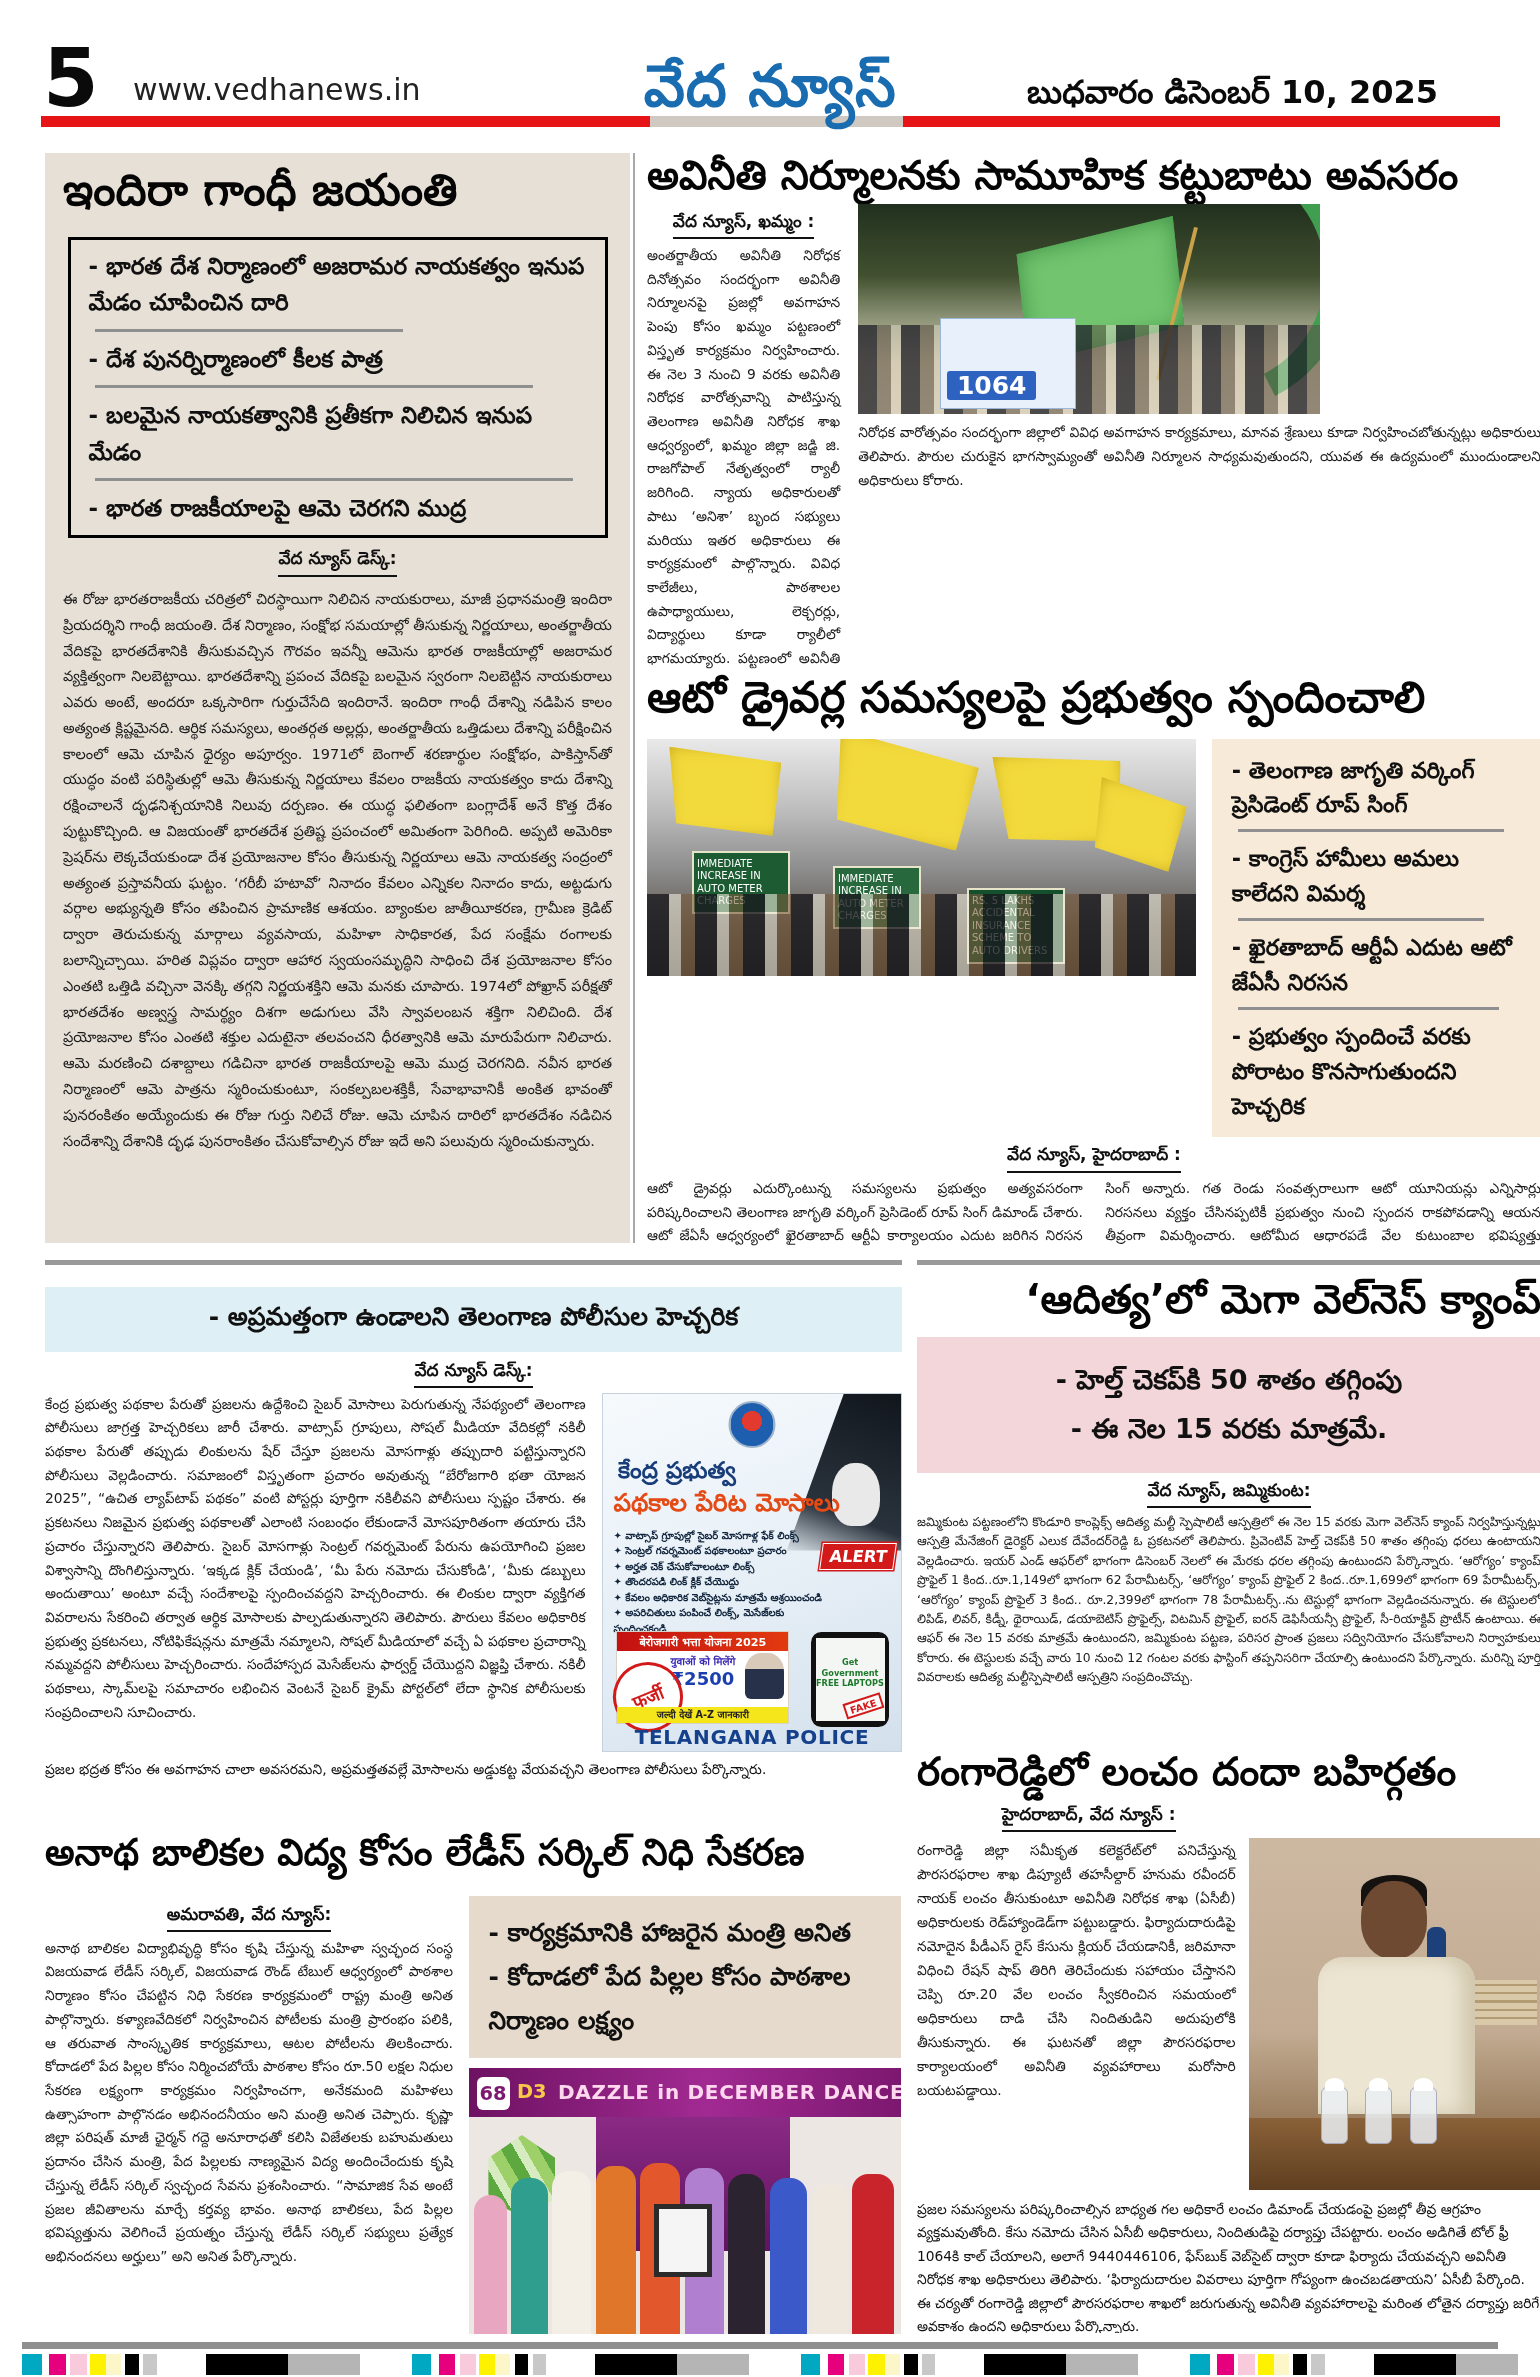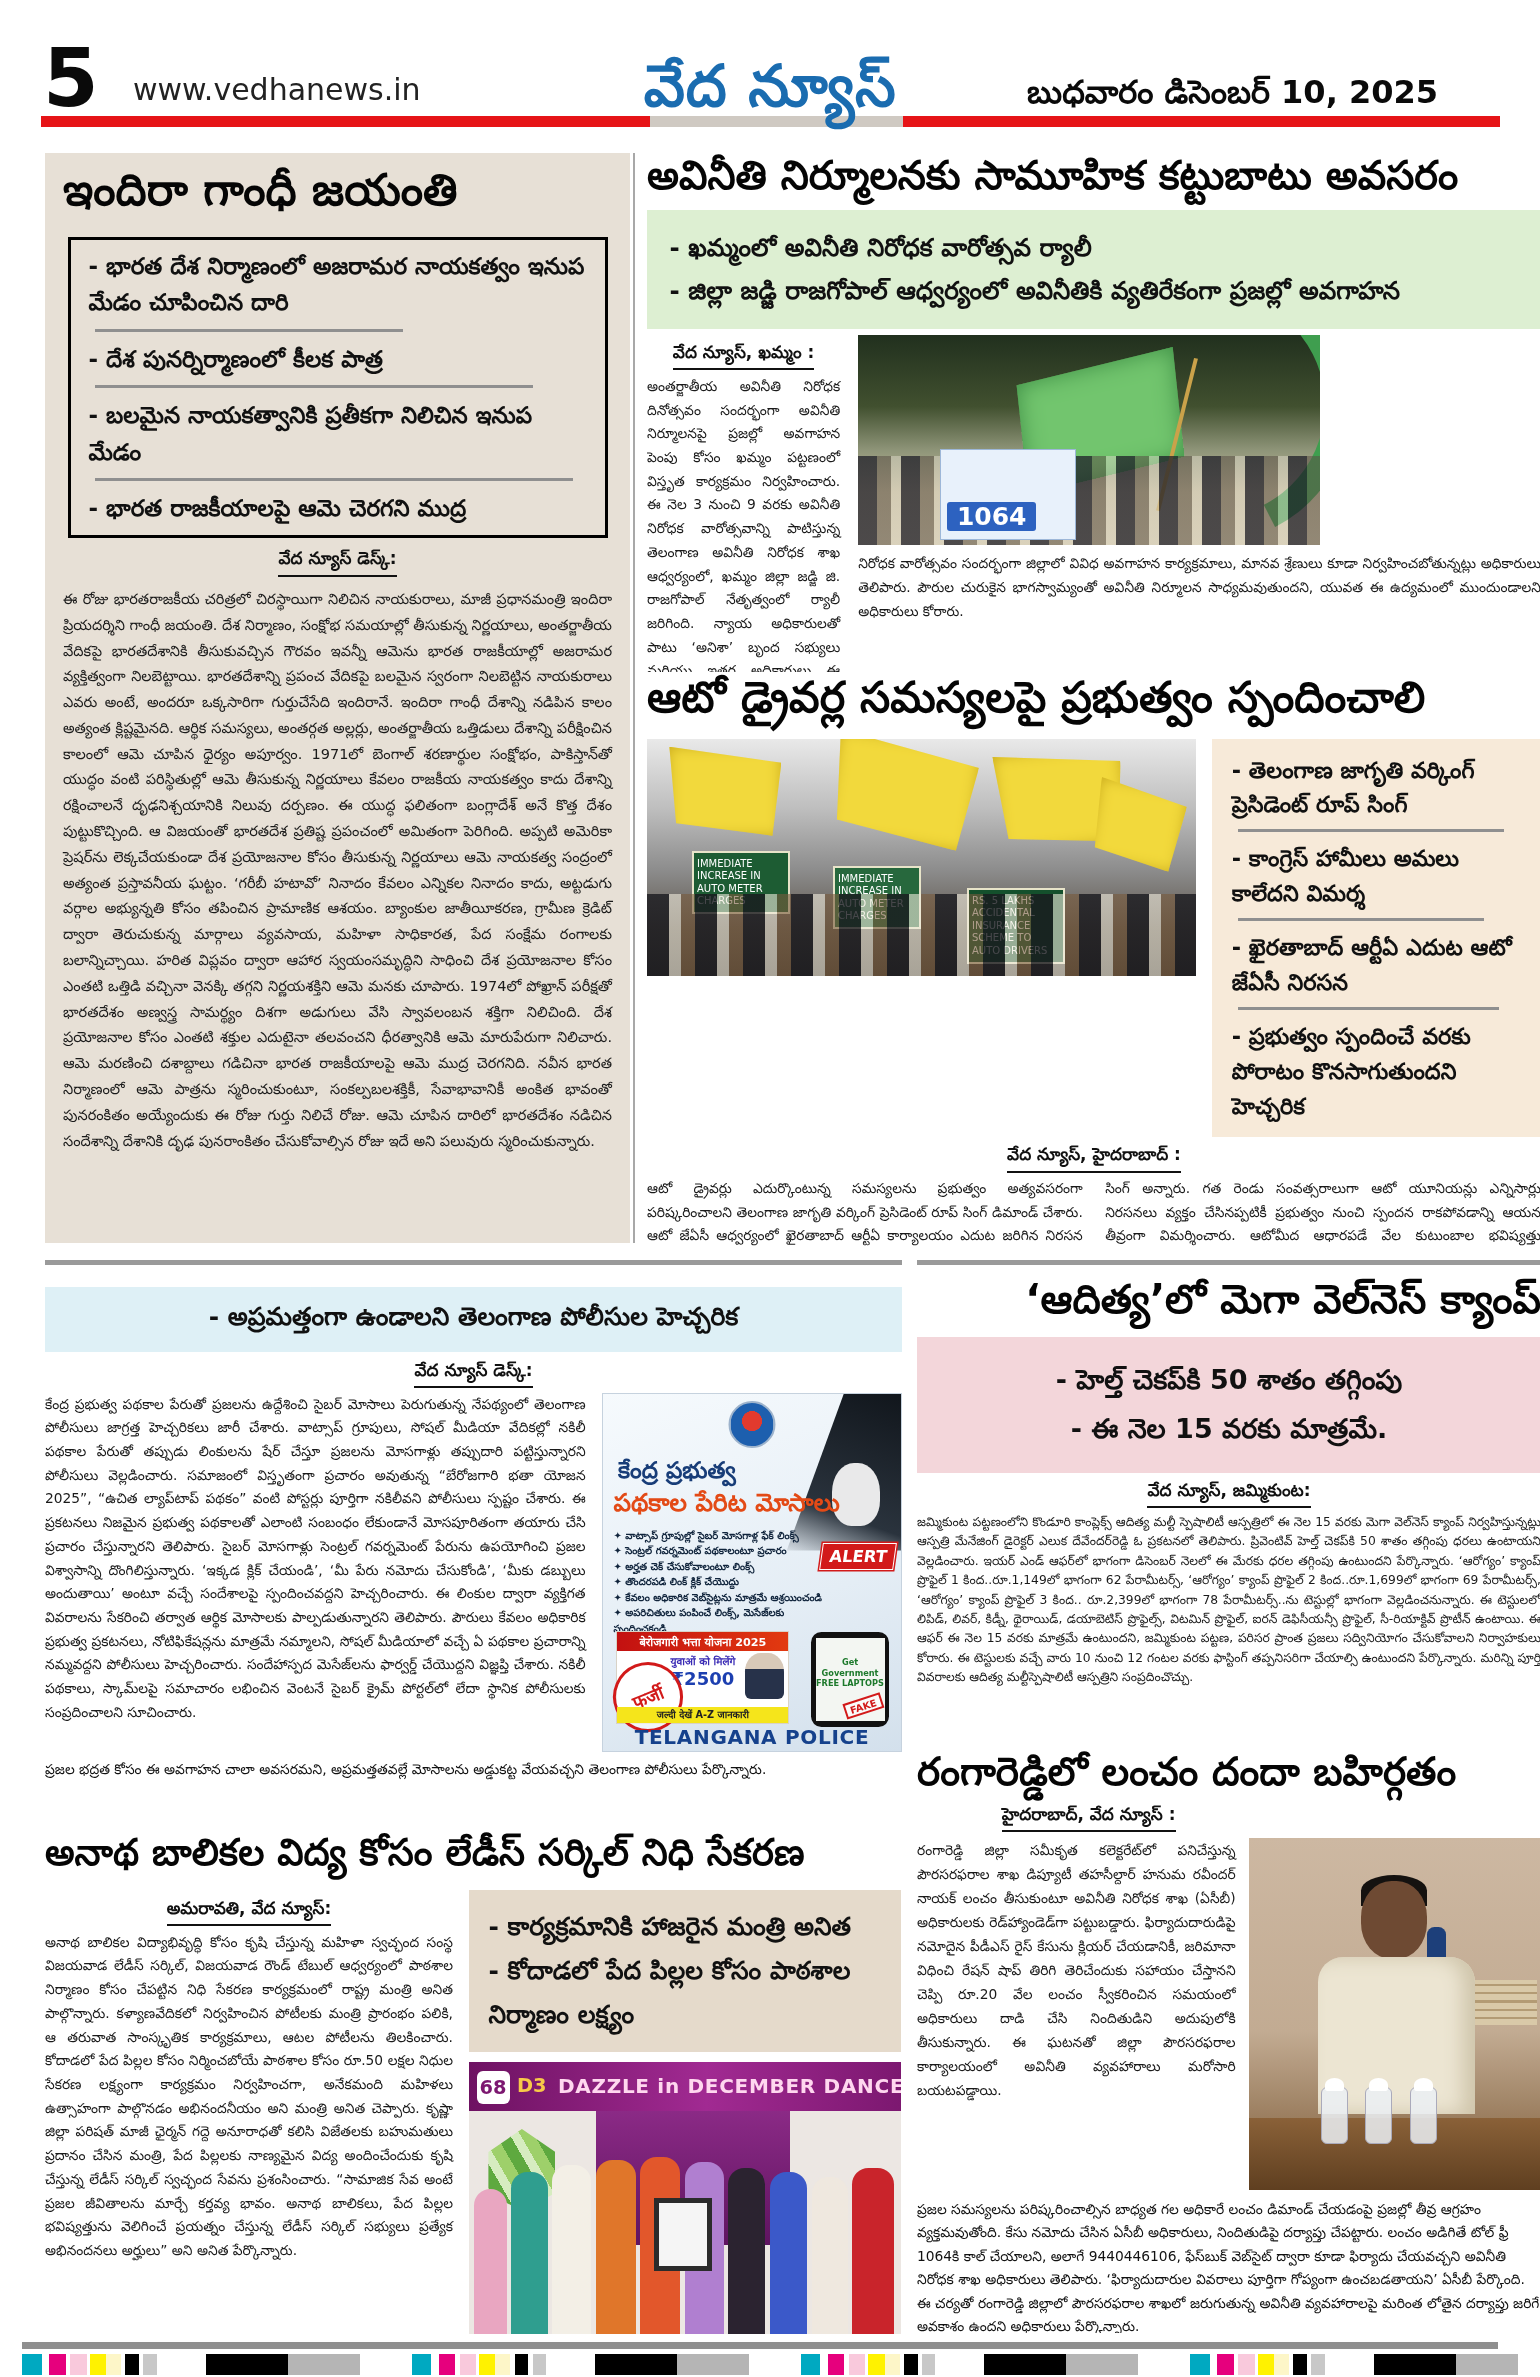--- a/index.html
+++ b/index.html
@@ -116,21 +116,21 @@
   .bluebottle{position:absolute;right:95px;top:89px;width:19.4px;height:69px;background:#1d3f7a;border-radius:7.5px;}
   .mhead{position:absolute;left:112px;top:43px;width:66px;height:78px;background:#6e4a33;border-radius:46%;}
   .mhair{position:absolute;left:112px;top:37px;width:66px;height:31px;background:#151210;border-radius:50% 50% 0 0;}
   .mshirt{position:absolute;left:69px;top:119px;width:157px;height:157px;background:#ece5d2;border-radius:25px 25px 0 0;box-shadow:inset -12px 0 19.4px #cfc5ab;}
   .desk{position:absolute;left:0;bottom:0;width:100%;height:72px;background:linear-gradient(180deg,#8a6138,#5f3f20);}
   .bottle{position:absolute;bottom:46px;width:25px;height:55px;background:rgba(235,240,245,.85);border-radius:6px;border:0.7px solid #aab;}
   .bottle:before{content:"";position:absolute;left:3px;top:-10.4px;width:19.4px;height:13.4px;background:#fff;border-radius:50% 50% 20% 20%;}
   
   #a7{left:45px;top:1832px;width:857px;height:502px;overflow:hidden;}
   #a7 .headline{font-size:37px;}
-  #a7 .row{display:flex;gap:16px;margin-top:17px;}
+  #a7 .row{display:flex;gap:16px;margin-top:23px;}
   #a7 .col-l{width:408px;}
   #a7 .body{font-size:13.8px;line-height:1.72;}
   #a7 .pointsbox{background:#e5dacb;padding:15px 19.4px;font-size:25px;line-height:1.75;font-weight:700;}
   .photo-ladies{width:432px;height:298px;position:relative;overflow:hidden;margin-top:10.4px;background:#ece7e3;}
   .lhead{position:absolute;left:0;top:0;width:100%;height:49px;background:linear-gradient(90deg,#6e1262,#a12a92 55%,#7c1870);}
   .l68{position:absolute;left:7.5px;top:9px;width:33px;height:33px;background:#fff;color:#7c1870;font-weight:900;font-size:19.4px;
       border-radius:6px;text-align:center;line-height:33px;}
   .ld3{position:absolute;left:48px;top:12px;color:#f7c948;font-weight:900;font-size:19.4px;}
   .ltitle{position:absolute;left:89px;top:12px;color:#ffd7ef;font-weight:900;font-size:20px;letter-spacing:0.7px;white-space:nowrap;}
   .backdrop{position:absolute;left:127px;top:49px;width:194px;height:134px;background:linear-gradient(180deg,#8b2a86,#5f1460);}
@@ -166,24 +166,20 @@
       <span class="bulletline">- బలమైన నాయకత్వానికి ప్రతీకగా నిలిచిన ఇనుప మేడం</span>
       <div class="sep" style="width:96%"></div>
       <span class="bulletline">- భారత రాజకీయాలపై ఆమె చెరగని ముద్ర</span>
     </div>
     <div class="dateline"><span>వేద న్యూస్ డెస్క్:</span></div>
     <div class="body">ఈ రోజు భారతరాజకీయ చరిత్రలో చిరస్థాయిగా నిలిచిన నాయకురాలు, మాజీ ప్రధానమంత్రి ఇందిరా ప్రియదర్శిని గాంధీ జయంతి. దేశ నిర్మాణం, సంక్షోభ సమయాల్లో తీసుకున్న నిర్ణయాలు, అంతర్జాతీయ వేదికపై భారతదేశానికి తీసుకువచ్చిన గౌరవం ఇవన్నీ ఆమెను భారత రాజకీయాల్లో అజరామర వ్యక్తిత్వంగా నిలబెట్టాయి. భారతదేశాన్ని ప్రపంచ వేదికపై బలమైన స్వరంగా నిలబెట్టిన నాయకురాలు ఎవరు అంటే, అందరూ ఒక్కసారిగా గుర్తుచేసేది ఇందిరానే. ఇందిరా గాంధీ దేశాన్ని నడిపిన కాలం అత్యంత క్లిష్టమైనది. ఆర్థిక సమస్యలు, అంతర్గత అల్లర్లు, అంతర్జాతీయ ఒత్తిడులు దేశాన్ని పరీక్షించిన కాలంలో ఆమె చూపిన ధైర్యం అపూర్వం. 1971లో బెంగాల్ శరణార్థుల సంక్షోభం, పాకిస్తాన్‌తో యుద్ధం వంటి పరిస్థితుల్లో ఆమె తీసుకున్న నిర్ణయాలు కేవలం రాజకీయ నాయకత్వం కాదు దేశాన్ని రక్షించాలనే దృఢనిశ్చయానికి నిలువు దర్పణం. ఈ యుద్ధ ఫలితంగా బంగ్లాదేశ్ అనే కొత్త దేశం పుట్టుకొచ్చింది. ఆ విజయంతో భారతదేశ ప్రతిష్ట ప్రపంచంలో అమితంగా పెరిగింది. అప్పటి అమెరికా ప్రెషర్‌ను లెక్కచేయకుండా దేశ ప్రయోజనాల కోసం తీసుకున్న నిర్ణయాలు ఆమె నాయకత్వ సంద్రంలో అత్యంత ప్రస్తావనీయ ఘట్టం. ‘గరీబీ హటావో’ నినాదం కేవలం ఎన్నికల నినాదం కాదు, అట్టడుగు వర్గాల అభ్యున్నతి కోసం తపించిన ప్రామాణిక ఆశయం. బ్యాంకుల జాతీయీకరణ, గ్రామీణ క్రెడిట్ ద్వారా తెరుచుకున్న మార్గాలు వ్యవసాయ, మహిళా సాధికారత, పేద సంక్షేమ రంగాలకు బలాన్నిచ్చాయి. హరిత విప్లవం ద్వారా ఆహార స్వయంసమృద్ధిని సాధించి దేశ ప్రయోజనాల కోసం ఎంతటి ఒత్తిడి వచ్చినా వెనక్కి తగ్గని నిర్ణయశక్తిని ఆమె మనకు చూపారు. 1974లో పోఖ్రాన్ పరీక్షతో భారతదేశం అణ్వస్త్ర సామర్థ్యం దిశగా అడుగులు వేసి స్వావలంబన శక్తిగా నిలిచింది. దేశ ప్రయోజనాల కోసం ఎంతటి శక్తుల ఎదుటైనా తలవంచని ధీరత్వానికి ఆమె మారుపేరుగా నిలిచారు. ఆమె మరణించి దశాబ్దాలు గడిచినా భారత రాజకీయాలపై ఆమె ముద్ర చెరగనిది. నవీన భారత నిర్మాణంలో ఆమె పాత్రను స్మరించుకుంటూ, సంకల్పబలశక్తికీ, సేవాభావానికీ అంకిత భావంతో పునరంకితం అయ్యేందుకు ఈ రోజు గుర్తు నిలిచే రోజు. ఆమె చూపిన దారిలో భారతదేశం నడిచిన సందేశాన్ని దేశానికి దృఢ పునరాంకితం చేసుకోవాల్సిన రోజు ఇదే అని పలువురు స్మరించుకున్నారు.</div>
   </div>
 
   <div id="a2" class="abs">
     <div class="headline">అవినీతి నిర్మూలనకు సామూహిక కట్టుబాటు అవసరం</div>
-    <div class="greenbox">
-      <span class="bulletline">- ఖమ్మంలో అవినీతి నిరోధక వారోత్సవ ర్యాలీ</span>
-      <span class="bulletline">- జిల్లా జడ్జి రాజగోపాల్ ఆధ్వర్యంలో అవినీతికి వ్యతిరేకంగా ప్రజల్లో అవగాహన</span>
-    </div>
     <div class="row">
       <div class="col-l">
         <div class="dateline"><span>వేద న్యూస్, ఖమ్మం :</span></div>
         <div class="body">అంతర్జాతీయ అవినీతి నిరోధక దినోత్సవం సందర్భంగా అవినీతి నిర్మూలనపై ప్రజల్లో అవగాహన పెంపు కోసం ఖమ్మం పట్టణంలో విస్తృత కార్యక్రమం నిర్వహించారు. ఈ నెల 3 నుంచి 9 వరకు అవినీతి నిరోధక వారోత్సవాన్ని పాటిస్తున్న తెలంగాణ అవినీతి నిరోధక శాఖ ఆధ్వర్యంలో, ఖమ్మం జిల్లా జడ్జి జి. రాజగోపాల్ నేతృత్వంలో ర్యాలీ జరిగింది. న్యాయ అధికారులతో పాటు ‘అనిశా’ బృంద సభ్యులు మరియు ఇతర అధికారులు ఈ కార్యక్రమంలో పాల్గొన్నారు. వివిధ కాలేజీలు, పాఠశాలల ఉపాధ్యాయులు, లెక్చరర్లు, విద్యార్థులు కూడా ర్యాలీలో భాగమయ్యారు. పట్టణంలో అవినీతి వ్యతిరేక నినాదాలు, టోల్‌ఫ్రీ 1064 నంబర్ ఉన్న బ్యానర్లతో ర్యాలీ కొనసాగింది. ఈ సందర్భంగా ‘ఎవరైనా అవినీతి జరిగిన 1064 కి కాల్ చేయవచ్చు, ఫిర్యాదుదారుల వివరాలు పూర్తిగా గోప్యంగా ఉంచబడతాయి’ అని జిల్లా జడ్జి ప్రజలకు సూచించారు. అవినీతి రహిత సమాజ నిర్మాణానికి అందరి బాధ్యతా వ్యవహారంతో పాటు అవగాహన అవసరమని ఆయన పిలుపునిచ్చారు. అవినీతి</div>
       </div>
       <div>
         <div class="photo-khammam">
           <div class="arch"></div>
           <div class="gflag"></div>
           <div class="gpole"></div>

